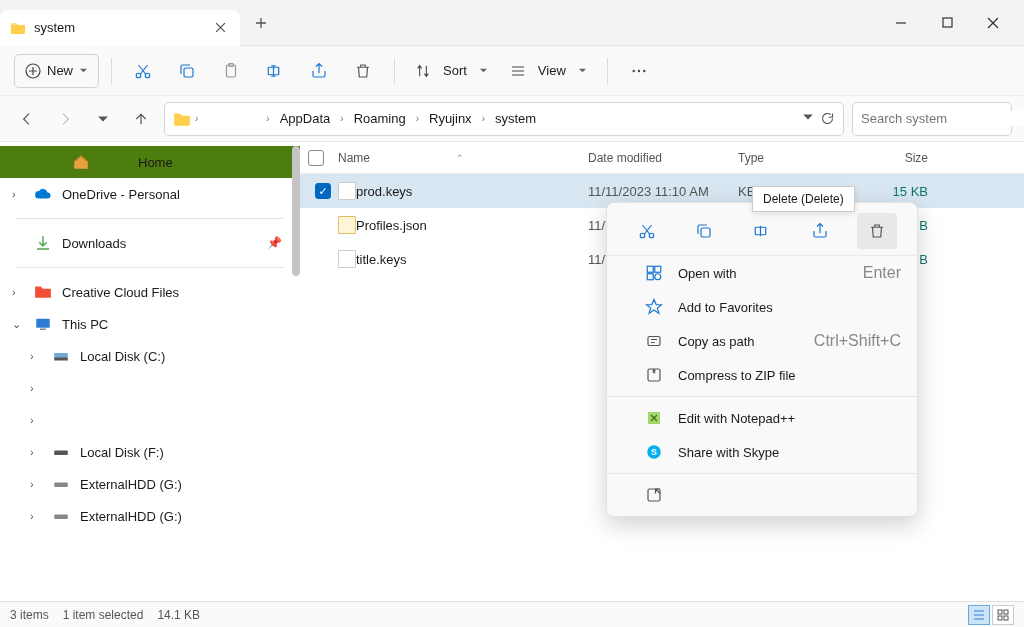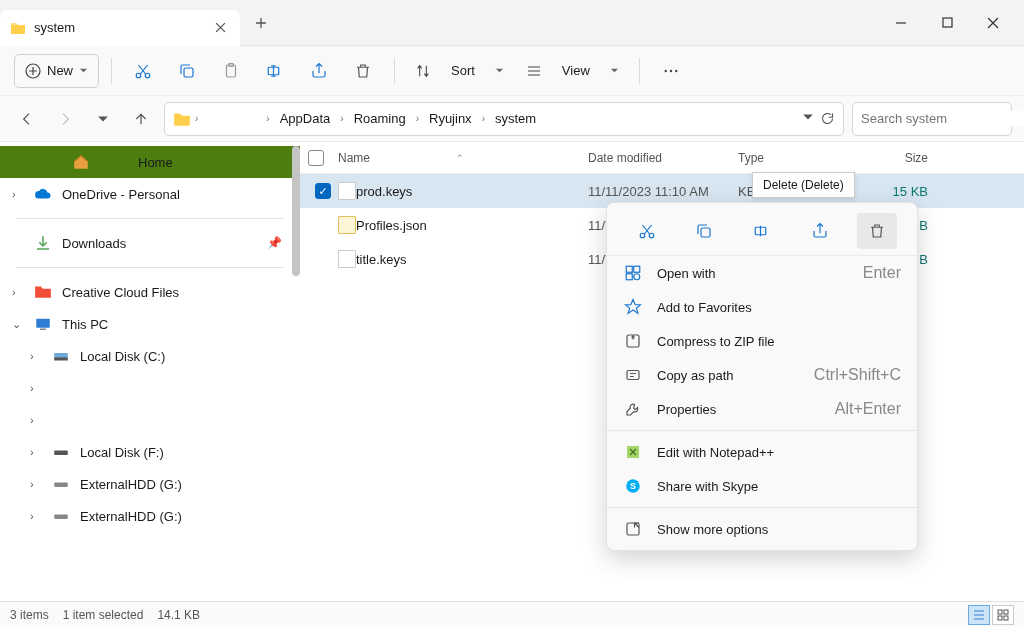--- a/index.html
+++ b/index.html
@@ -9,21 +9,21 @@
   .titlebar { height: 46px; background: #f3f3f3; display: flex; align-items: center; padding: 0 8px 0 0; border-bottom: 1px solid #e5e5e5;}
   .tab { background: #fff; border-radius: 8px 8px 0 0; height: 36px; margin-top: 10px; display: flex; align-items: center; padding: 0 10px 0 10px; gap: 8px; width: 240px; position: relative;}
   .tab .icon { width: 16px; height: 16px; }
   .tab-close { margin-left: auto; width: 20px; height: 20px; display:flex; align-items:center; justify-content:center; border-radius:3px;}
   .newtab { width: 34px; height: 34px; display:flex; align-items:center; justify-content:center; margin-left: 4px;}
   .wincontrols { margin-left: auto; display:flex; }
   .wincontrols div { width: 46px; height: 34px; display:flex; align-items:center; justify-content:center; color:#333;}
   
   
   .toolbar { height: 50px; background: #f9f9f9; display:flex; align-items:center; padding: 0 14px; gap: 6px; border-bottom: 1px solid #eee;}
-  .tbtn { height: 34px; display:flex; align-items:center; justify-content:center; padding:0 8px; border-radius:4px; gap:20px;}
+  .tbtn { height: 34px; display:flex; align-items:center; justify-content:center; padding:0 8px; border-radius:4px; gap:12px;}
   .tbtn.icon-only { width: 38px; padding:0;}
   .new-btn { border:1px solid #d0d0d0; border-radius: 5px; padding: 0 10px; gap:6px;}
   .tsep { width:1px; height:26px; background:#dcdcdc; margin: 0 6px;}
   .blueicon { color:#1976d2;}
   
   
   .addrrow { height: 46px; display:flex; align-items:center; padding: 6px 12px; gap:8px; background:#fafafa; border-bottom: 1px solid #e8e8e8;}
   .navbtn { width: 30px; height:30px; display:flex;align-items:center;justify-content:center; color:#555; border-radius:4px;}
   .addrbox { flex:1; height: 34px; border:1px solid #d6d6d6; border-radius:5px; display:flex; align-items:center; padding: 0 8px; gap:4px; background:#fff;}
   .crumb { padding: 4px 6px; display:flex; align-items:center; gap:2px;}
@@ -63,21 +63,21 @@
   .fileicon { width:18px; height:18px; border:1px solid #ccc; background:#fff; position:relative; border-radius:1px;}
   
   
   .tooltip { position:absolute; background:#fff; border:1px solid #ccc; padding:5px 10px; font-size:12px; box-shadow:0 2px 6px rgba(0,0,0,0.1); z-index:30;}
   
   
   .ctxmenu { position:absolute; width: 312px; background:#f9f9f9; border:1px solid #e2e2e2; border-radius:8px; box-shadow: 0 8px 24px rgba(0,0,0,0.18); z-index:20; padding: 4px 0;}
   .ctx-iconrow { display:flex; padding: 6px 12px; gap:2px; border-bottom:1px solid #eaeaea; justify-content:space-around;}
   .ctx-iconbtn { width:40px; height:36px; display:flex;align-items:center;justify-content:center; border-radius:4px;}
   .ctx-iconbtn.hover { background:#e8e8e8;}
-  .ctxitem { height:34px; display:flex; align-items:center; padding: 0 16px; gap:14px;}
+  .ctxitem { height:34px; display:flex; align-items:center; padding: 0 16px; gap:14px;margin-left:21px;}
   .ctxitem .cicon { width:20px; display:flex; align-items:center; justify-content:center;}
   .ctxitem .clabel { flex:1;}
   .ctxitem .chint { color:#888; font-size:16px;}
   .ctx-sep { height:1px; background:#e6e6e6; margin:4px 0;}
   
   
   .status { position:absolute; bottom:0; left:0; right:0; height:26px; border-top:1px solid #e2e2e2; background:#fafafa; display:flex; align-items:center; padding: 0 10px; font-size:12px; color:#555; gap:14px;}
   .viewbtns { margin-left:auto; display:flex; gap:2px;}
   .viewbtn { width:22px; height:20px; border:1px solid #ccc; display:flex;align-items:center;justify-content:center; background:#fff;}
   .viewbtn.active { background:#cce4f7; border-color:#6aa8de;}
@@ -380,21 +380,21 @@
       <div class="chk"></div>
       <div class="fname">
           <span class="fileicon"></span>
           <span>title.keys</span>
         </div>
       <div class="fdate">11/7/</div>
       <div class="ftype"></div>
       <div class="fsize">B</div>
     </div>
 
-    <div class="tooltip" style="top:30px; left:452px;">Delete (Delete)</div>
+    <div class="tooltip" style="top:44px; left:452px;">Delete (Delete)</div>
 
     <div class="ctxmenu" style="top:60px; left:306px;">
       <div class="ctx-iconrow">
         <div class="ctx-iconbtn">
             <svg width="18" height="18" viewBox="0 0 24 24" fill="none" stroke="#1976d2" stroke-width="1.6">
               <circle cx="6" cy="18" r="3"></circle>
               <circle cx="18" cy="18" r="3"></circle>
               <path d="M8.5 16L18 4M15.5 16L6 4"></path>
             </svg>
           </div>
@@ -437,44 +437,35 @@
         <span class="cicon">
             <svg width="18" height="18" viewBox="0 0 24 24" fill="none" stroke="#1976d2" stroke-width="1.6">
               <path d="M12 2l3 7h7l-5.5 4.5 2 7L12 16l-6.5 4.5 2-7L2 9h7z"></path>
             </svg>
           </span>
         <span class="clabel">Add to Favorites</span>
       </div>
       <div class="ctxitem">
         <span class="cicon">
             <svg width="18" height="18" viewBox="0 0 24 24" fill="none" stroke="#555" stroke-width="1.6">
+              <rect x="4" y="6" width="16" height="12" rx="2"></rect>
+              <path d="M8 10h8M8 14h5"></path>
+            </svg>
+          </span>
+        <span class="clabel">Copy as path</span>
+        <span class="chint">Ctrl+Shift+C</span>
+      </div>
+      <div class="ctxitem">
+        <span class="cicon">
+            <svg width="18" height="18" viewBox="0 0 24 24" fill="none" stroke="#555" stroke-width="1.6">
               <rect x="4" y="4" width="16" height="16" rx="2"></rect>
               <path d="M12 4v6M10 6h4M10 8h4"></path>
             </svg>
           </span>
         <span class="clabel">Compress to ZIP file</span>
-      </div>
-      <div class="ctxitem">
-        <span class="cicon">
-            <svg width="18" height="18" viewBox="0 0 24 24" fill="none" stroke="#555" stroke-width="1.6">
-              <rect x="4" y="6" width="16" height="12" rx="2"></rect>
-              <path d="M8 10h8M8 14h5"></path>
-            </svg>
-          </span>
-        <span class="clabel">Copy as path</span>
-        <span class="chint">Ctrl+Shift+C</span>
-      </div>
-      <div class="ctxitem">
-        <span class="cicon">
-            <svg width="18" height="18" viewBox="0 0 24 24" fill="none" stroke="#555" stroke-width="1.6">
-              <path d="M14 6a4 4 0 0 0-5.6 5L4 15.4V20h4.6l4.4-4.4A4 4 0 0 0 18 10l-3 3-2-2z"></path>
-            </svg>
-          </span>
-        <span class="clabel">Properties</span>
-        <span class="chint">Alt+Enter</span>
       </div>
       <div class="ctx-sep"></div>
       <div class="ctxitem">
         <span class="cicon">
             <svg width="18" height="18" viewBox="0 0 24 24">
               <rect x="4" y="4" width="16" height="16" fill="#a5d66a"></rect>
               <path stroke="#3a6d1e" stroke-width="1.5" d="M8 8l8 8M8 16l8-8"></path>
             </svg>
           </span>
         <span class="clabel">Edit with Notepad++</span>
@@ -489,21 +480,20 @@
         <span class="clabel">Share with Skype</span>
       </div>
       <div class="ctx-sep"></div>
       <div class="ctxitem">
         <span class="cicon">
             <svg width="18" height="18" viewBox="0 0 24 24" fill="none" stroke="#555" stroke-width="1.6">
               <rect x="4" y="4" width="16" height="16" rx="2"></rect>
               <path d="M14 4l6 6M14 10V4h6"></path>
             </svg>
           </span>
-        <span class="clabel">Show more options</span>
       </div>
     </div>
   </div>
 </div>
 
 <div class="status">
   <span>3 items</span>
   <span>1 item selected</span>
   <span>14.1 KB</span>
   <div class="viewbtns">

